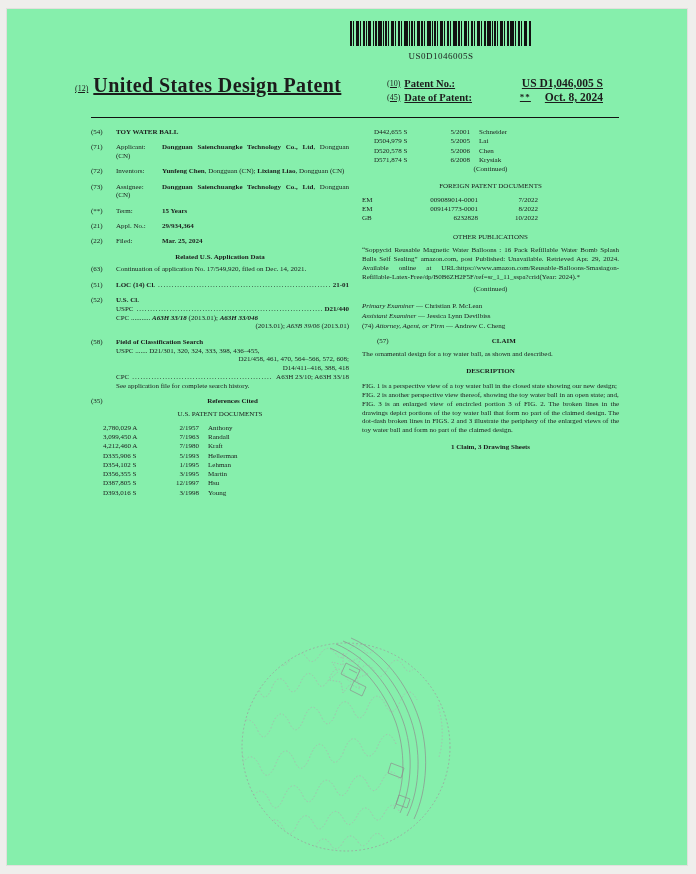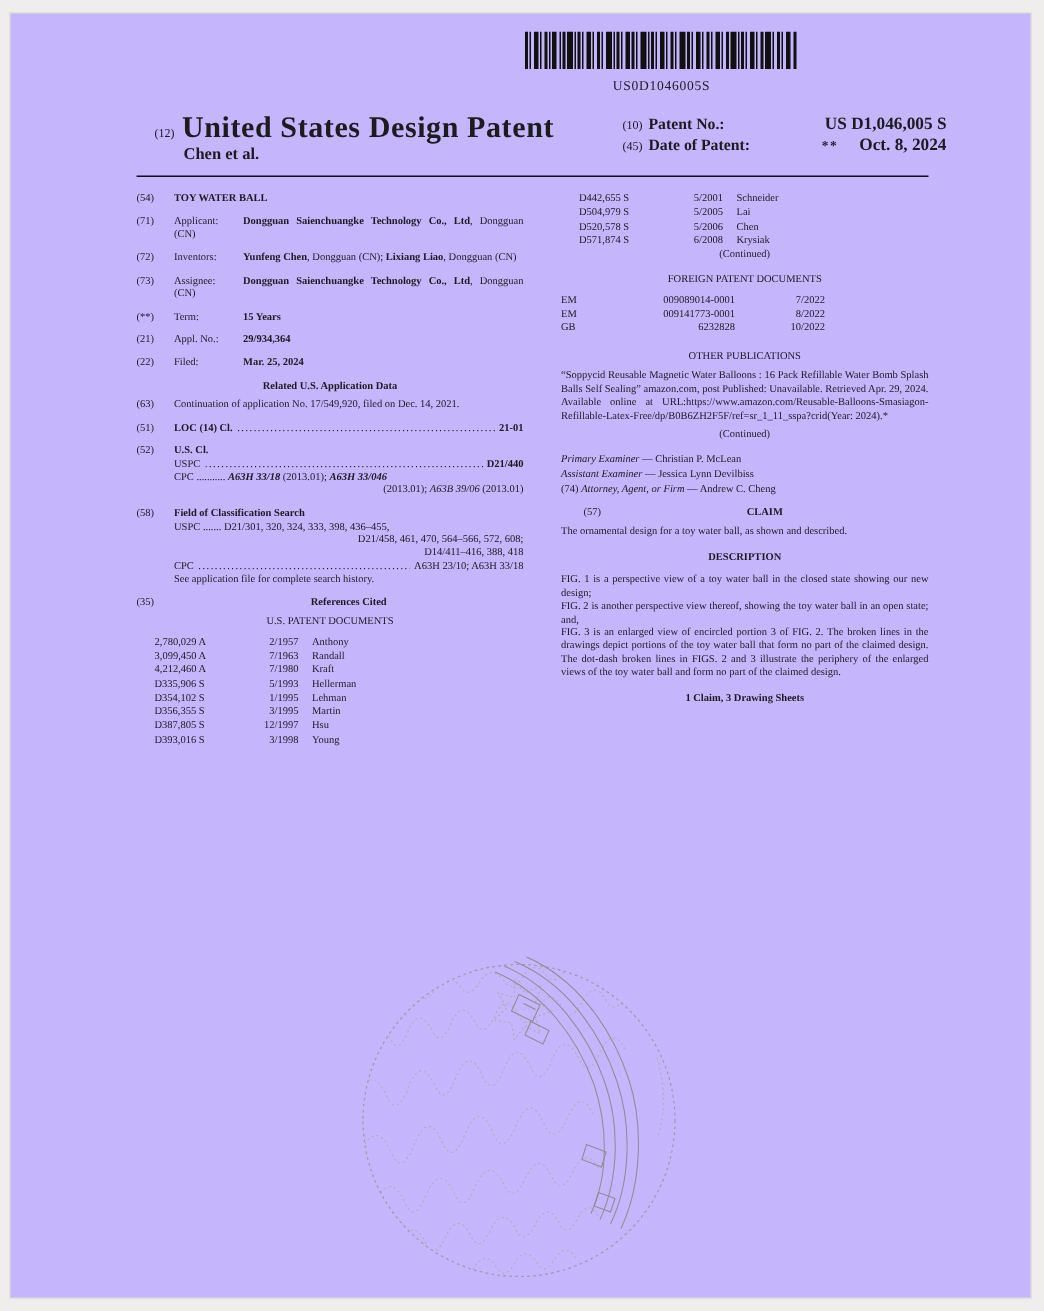--- a/index.html
+++ b/index.html
@@ -1,40 +1,40 @@
 <!DOCTYPE html>
 <html><head>
 <meta charset="utf-8">
 <style>
   html,body{margin:0;padding:0;}
   body{width:696px;height:874px;background:#eceae8;font-family:"Liberation Serif","DejaVu Serif",serif;color:#1c1c1c;}
   .stage{position:relative;width:696px;height:874px;background:#efeeec;overflow:hidden;}
-  .page{position:absolute;left:6px;top:8px;width:682px;height:858px;background:#c4b5fd;border:1px solid #e2e0dd;box-sizing:border-box;}
+  .page{position:absolute;left:6px;top:8px;width:682px;height:858px;background:#86efac;border:1px solid #e2e0dd;box-sizing:border-box;}
 
   
   .barcode-wrap{position:absolute;top:12px;left:343px;width:182px;text-align:center;}
   .barcode-caption{font-size:9px;letter-spacing:.5px;margin-top:1px;}
 
   
-  .header-row{position:absolute;top:66px;left:96px;width:528px;display:flex;justify-content:space-between;align-items:flex-start;}
+  .header-row{position:absolute;top:66px;left:68px;width:528px;display:flex;justify-content:space-between;align-items:flex-start;text-decoration:underline;}
   .ht-left{display:flex;gap:5px;}
   .kind-num{font-size:8px;margin-top:9px;}
   .main-title{font-size:20px;font-weight:bold;letter-spacing:.4px;line-height:20px;}
   .byline{font-size:11px;font-weight:bold;margin-top:2px;margin-left:1px;}
   .ht-right{width:216px;margin-top:2px;}
   .pn-row{display:flex;align-items:center;font-size:10.5px;margin-bottom:2px;}
   .pn-num{font-size:8px;margin-right:4px;}
   .pn-label{font-weight:bold;}
   .pn-value{font-weight:bold;margin-left:auto;font-size:11.5px;}
   .date-stars{font-weight:bold;margin-left:auto;font-size:9px;letter-spacing:1px;}
   .date-value{font-weight:bold;margin-left:14px;font-size:11.5px;}
   .head-rule{position:absolute;top:108px;left:84px;width:528px;border-top:1.6px solid #111;}
 
   
-  .columns{position:absolute;top:119px;left:84px;width:528px;display:flex;gap:25px;font-size:7px;line-height:8.8px;}
+  .columns{position:absolute;top:119px;left:84px;width:528px;display:flex;gap:13px;font-size:7px;line-height:8.8px;}
   .col{width:258px;text-align:justify;}
   .entry{display:flex;margin-bottom:6.5px;}
   .enum{width:25px;flex:none;}
   .econtent{flex:1;min-width:0;}
   .lbl{display:inline-block;width:46px;vertical-align:top;}
   .inl{display:flex;}
   b,.b{font-weight:bold;}
   .bi{font-weight:bold;font-style:italic;}
   .it{font-style:italic;}
   .center{text-align:center;}
@@ -126,21 +126,20 @@
       </g>
     </svg>
     <div class="barcode-caption">US0D1046005S</div>
   </div>
 
   <div class="header-row">
     <div class="ht-left">
       <span class="kind-num">(12)</span>
       <div>
         <div class="main-title">United States Design Patent</div>
-        <div class="byline">Chen et al.</div>
       </div>
     </div>
     <div class="ht-right">
       <div class="pn-row">
         <span class="pn-num">(10)</span>
         <span class="pn-label">Patent No.:</span>
         <span class="pn-value">US D1,046,005 S</span>
       </div>
       <div class="pn-row">
         <span class="pn-num">(45)</span>

